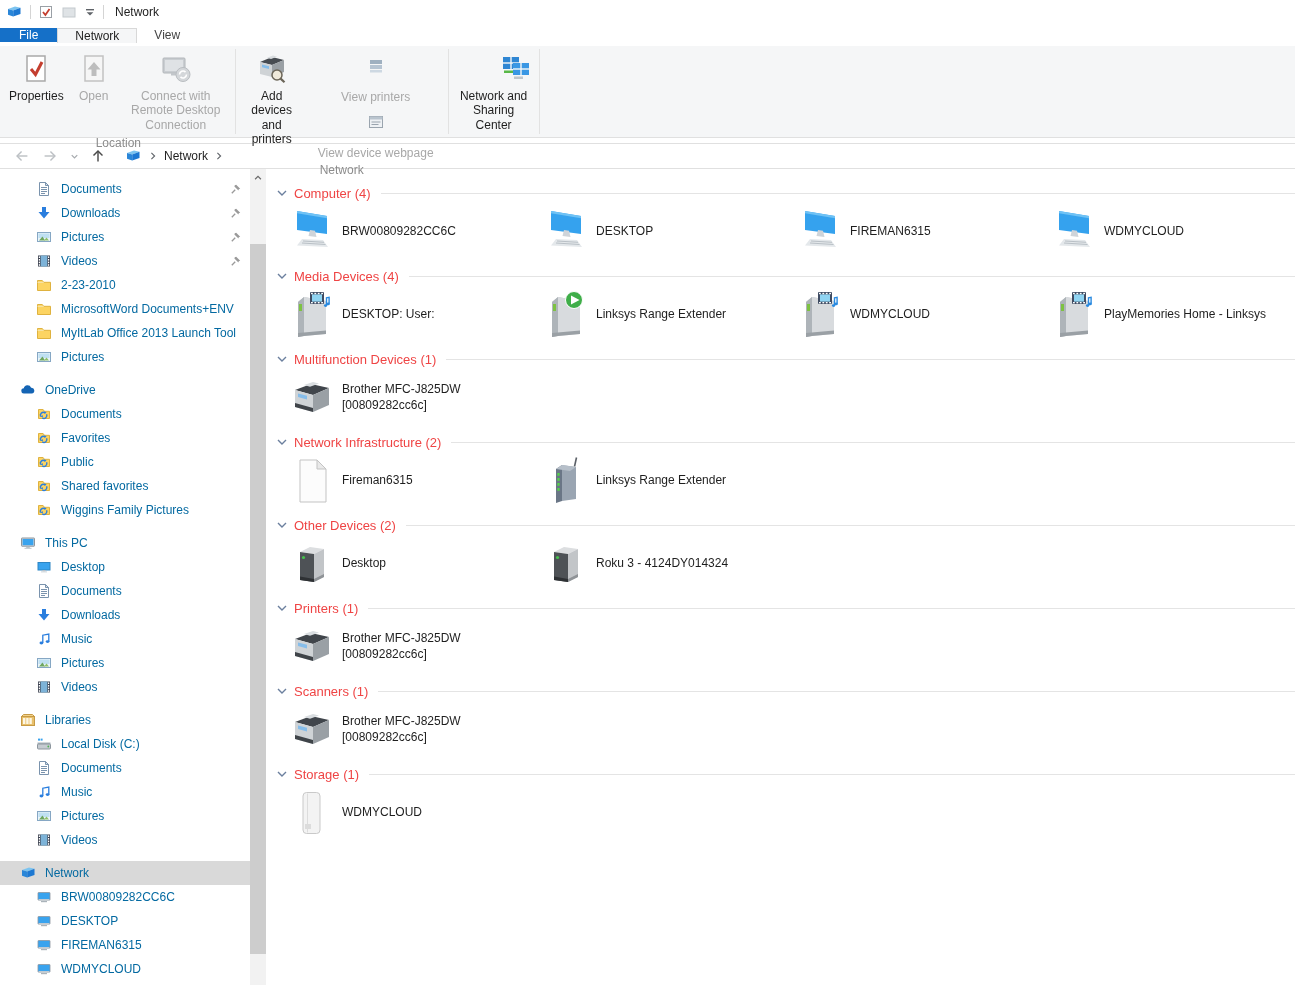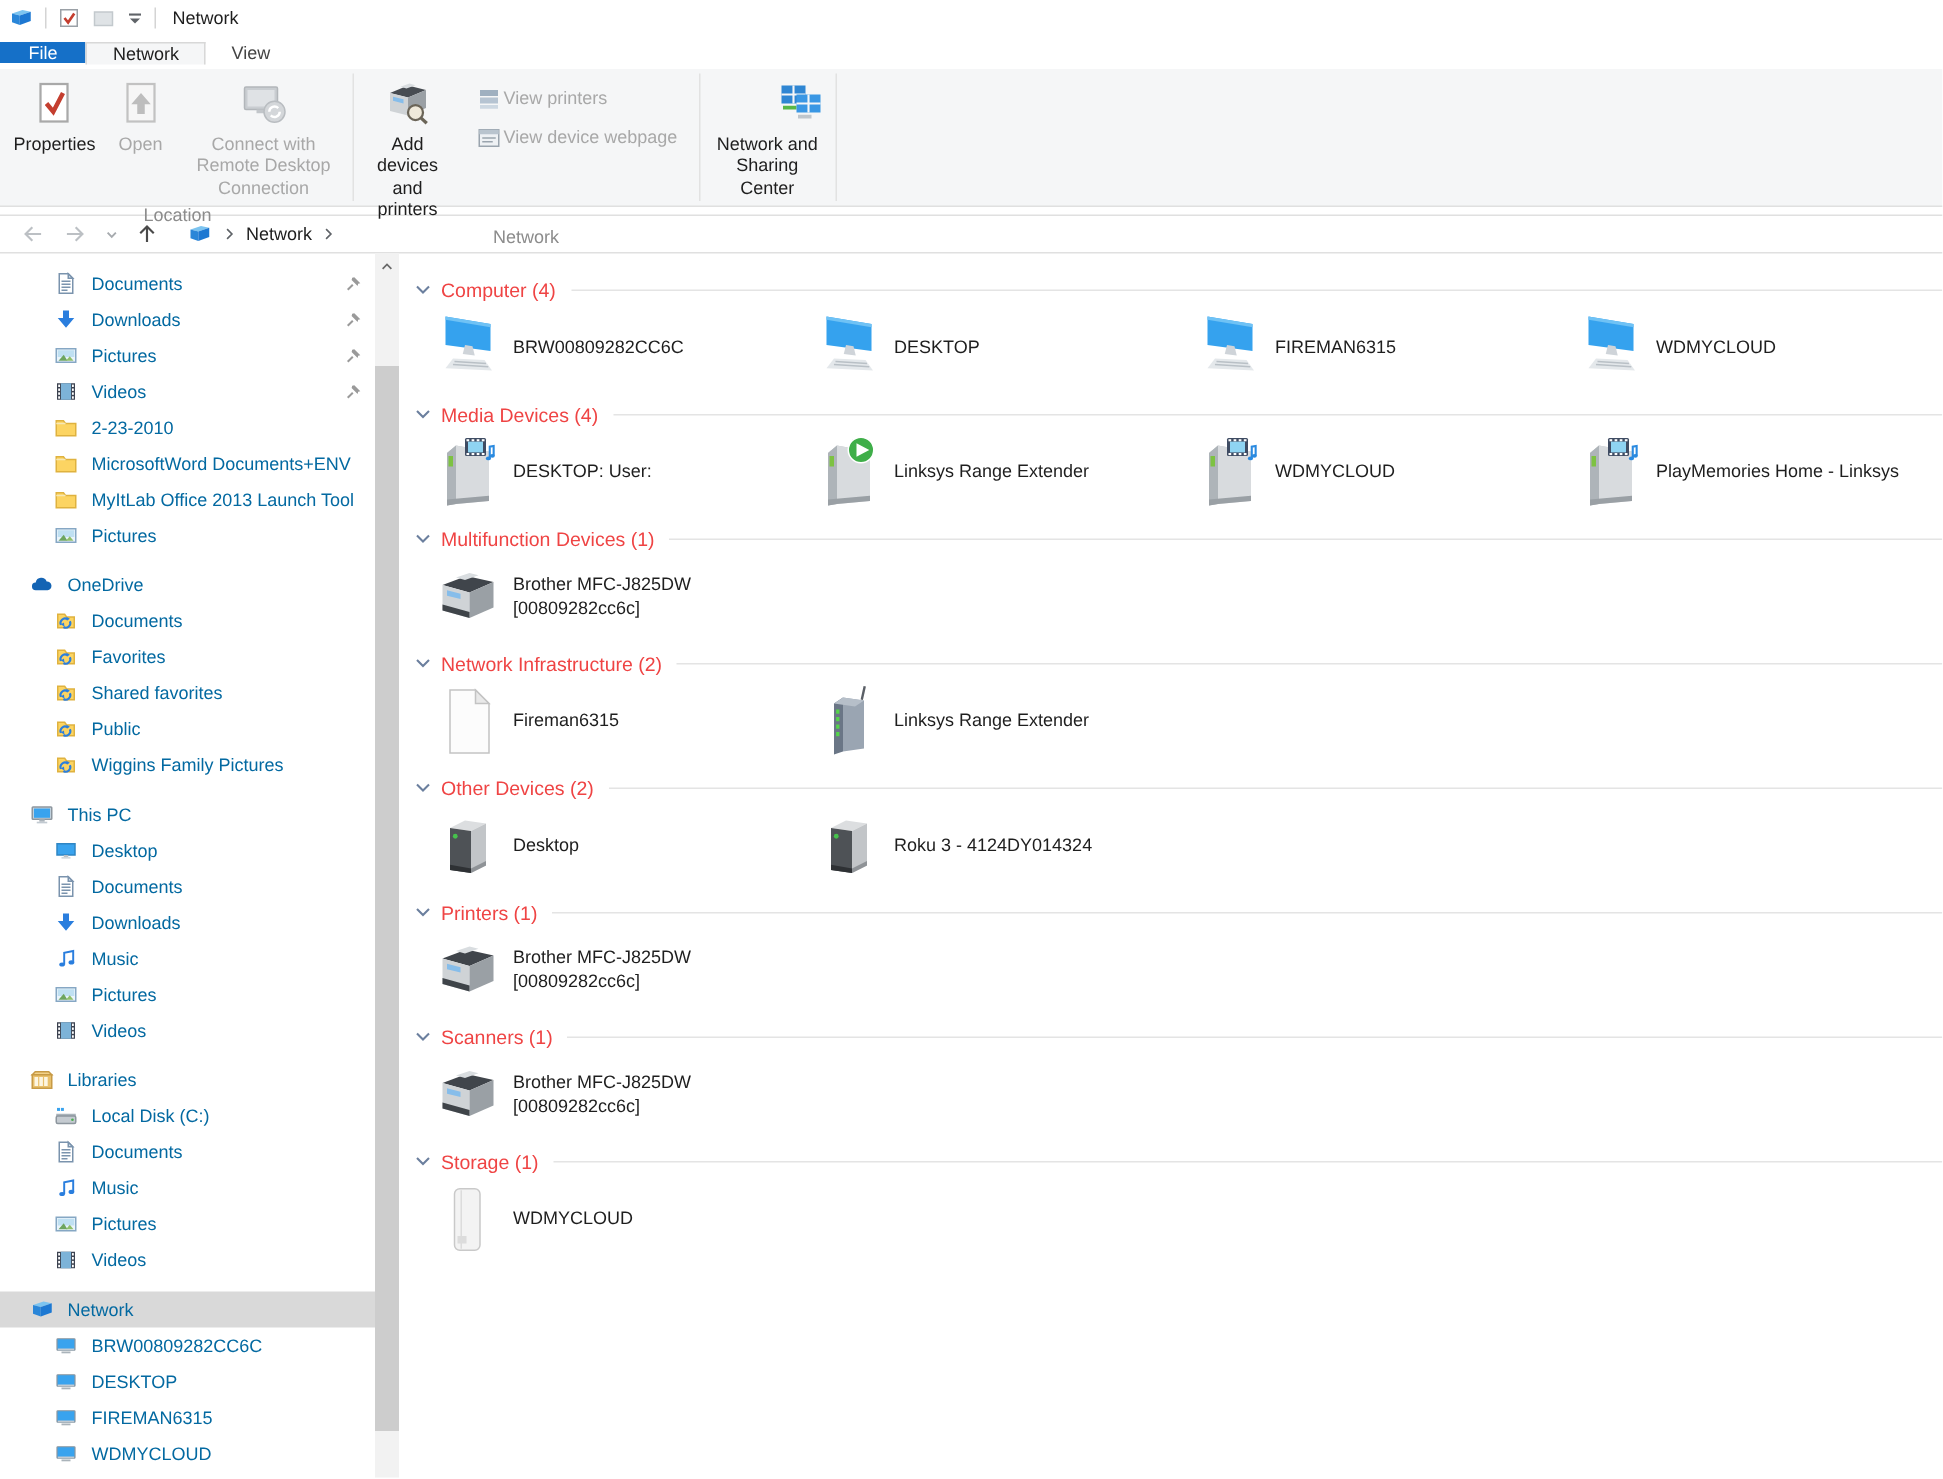--- a/index.html
+++ b/index.html
@@ -27,21 +27,21 @@
   .ribbon { height:92px; background:#f5f6f7; border-bottom:1px solid #e0e0e0; display:flex; align-items:stretch; padding-left:2px; }
   .rgroup { display:flex; flex-direction:column; }
   .rbuttons { flex:1; display:flex; align-items:flex-start; padding-top:3px; }
   .rbtn-large { display:flex; flex-direction:column; align-items:center; padding:4px 7px 2px; background:transparent; border:none; font:inherit; }
   .rbtn-large .icon { width:32px; height:32px; }
   .rbtn-label { text-align:center; line-height:1.2; margin-top:4px; color:#1e1e1e; }
   .rbtn-large.disabled .rbtn-label { color:#a8a8a8; }
   .rgroup-label { text-align:center; color:#8c8c8c; padding:2px 10px 5px; min-height:19px; }
   .rsep { width:1px; background:#e2e2e2; margin:3px 0; }
   .rsmallcol { display:flex; flex-direction:column; gap:8px; padding:8px 8px 0 4px; }
-  .rbtn-small { display:flex; gap:2px; background:transparent; border:none; font:inherit; }
+  .rbtn-small { display:flex; align-items:center; gap:16px; background:transparent; border:none; font:inherit;flex-direction:column; }
   .rbtn-small .icon { width:16px; height:16px; }
   .rbtn-small.disabled span.lbl { color:#a8a8a8; }
   .w118 { width:118px; } .w72 { width:72px; } .w90 { width:90px;align-items:flex-end; }
 
   
   .addressbar { margin-top:5px; height:26px; border-top:1px solid #e0e0e0; border-bottom:1px solid #e0e0e0;
     display:flex; align-items:center; padding-left:10px; gap:4px; background:#fff; }
   .nav-btn { width:24px; height:22px; display:flex; align-items:center; justify-content:center; }
   .nav-btn.small { width:16px; }
   .breadcrumb { display:flex; align-items:center; gap:7px; margin-left:10px; }
@@ -427,35 +427,35 @@
             <svg viewBox="0 0 16 16" width="16" height="16">
               <path d="M2.5 3.5h4.6l1.3 1.8h5.1v7.2h-11z" fill="#fcd462" stroke="#dfb23f"></path>
               <g stroke="#2a7ede" stroke-width="1.4" fill="none">
                 <path d="M4.6 10.6a3 3 0 0 1 4.3-3.8"></path>
                 <path d="M10.6 8.2a3 3 0 0 1-4.3 3.8"></path>
               </g>
               <polygon points="8.3,5.2 10.6,6.5 8.6,7.9" fill="#2a7ede"></polygon>
               <polygon points="7,11.6 4.6,10.4 6.6,9" fill="#2a7ede"></polygon>
             </svg>
           </span>
-          <span class="slabel">Shared favorites</span>
+          <span class="slabel">Public</span>
         </div>
         <div class="srow lvl1">
           <span class="icon">
             <svg viewBox="0 0 16 16" width="16" height="16">
               <path d="M2.5 3.5h4.6l1.3 1.8h5.1v7.2h-11z" fill="#fcd462" stroke="#dfb23f"></path>
               <g stroke="#2a7ede" stroke-width="1.4" fill="none">
                 <path d="M4.6 10.6a3 3 0 0 1 4.3-3.8"></path>
                 <path d="M10.6 8.2a3 3 0 0 1-4.3 3.8"></path>
               </g>
               <polygon points="8.3,5.2 10.6,6.5 8.6,7.9" fill="#2a7ede"></polygon>
               <polygon points="7,11.6 4.6,10.4 6.6,9" fill="#2a7ede"></polygon>
             </svg>
           </span>
-          <span class="slabel">Public</span>
+          <span class="slabel">Shared favorites</span>
         </div>
         <div class="srow lvl1">
           <span class="icon">
             <svg viewBox="0 0 16 16" width="16" height="16">
               <path d="M2.5 3.5h4.6l1.3 1.8h5.1v7.2h-11z" fill="#fcd462" stroke="#dfb23f"></path>
               <g stroke="#2a7ede" stroke-width="1.4" fill="none">
                 <path d="M4.6 10.6a3 3 0 0 1 4.3-3.8"></path>
                 <path d="M10.6 8.2a3 3 0 0 1-4.3 3.8"></path>
               </g>
               <polygon points="8.3,5.2 10.6,6.5 8.6,7.9" fill="#2a7ede"></polygon>

